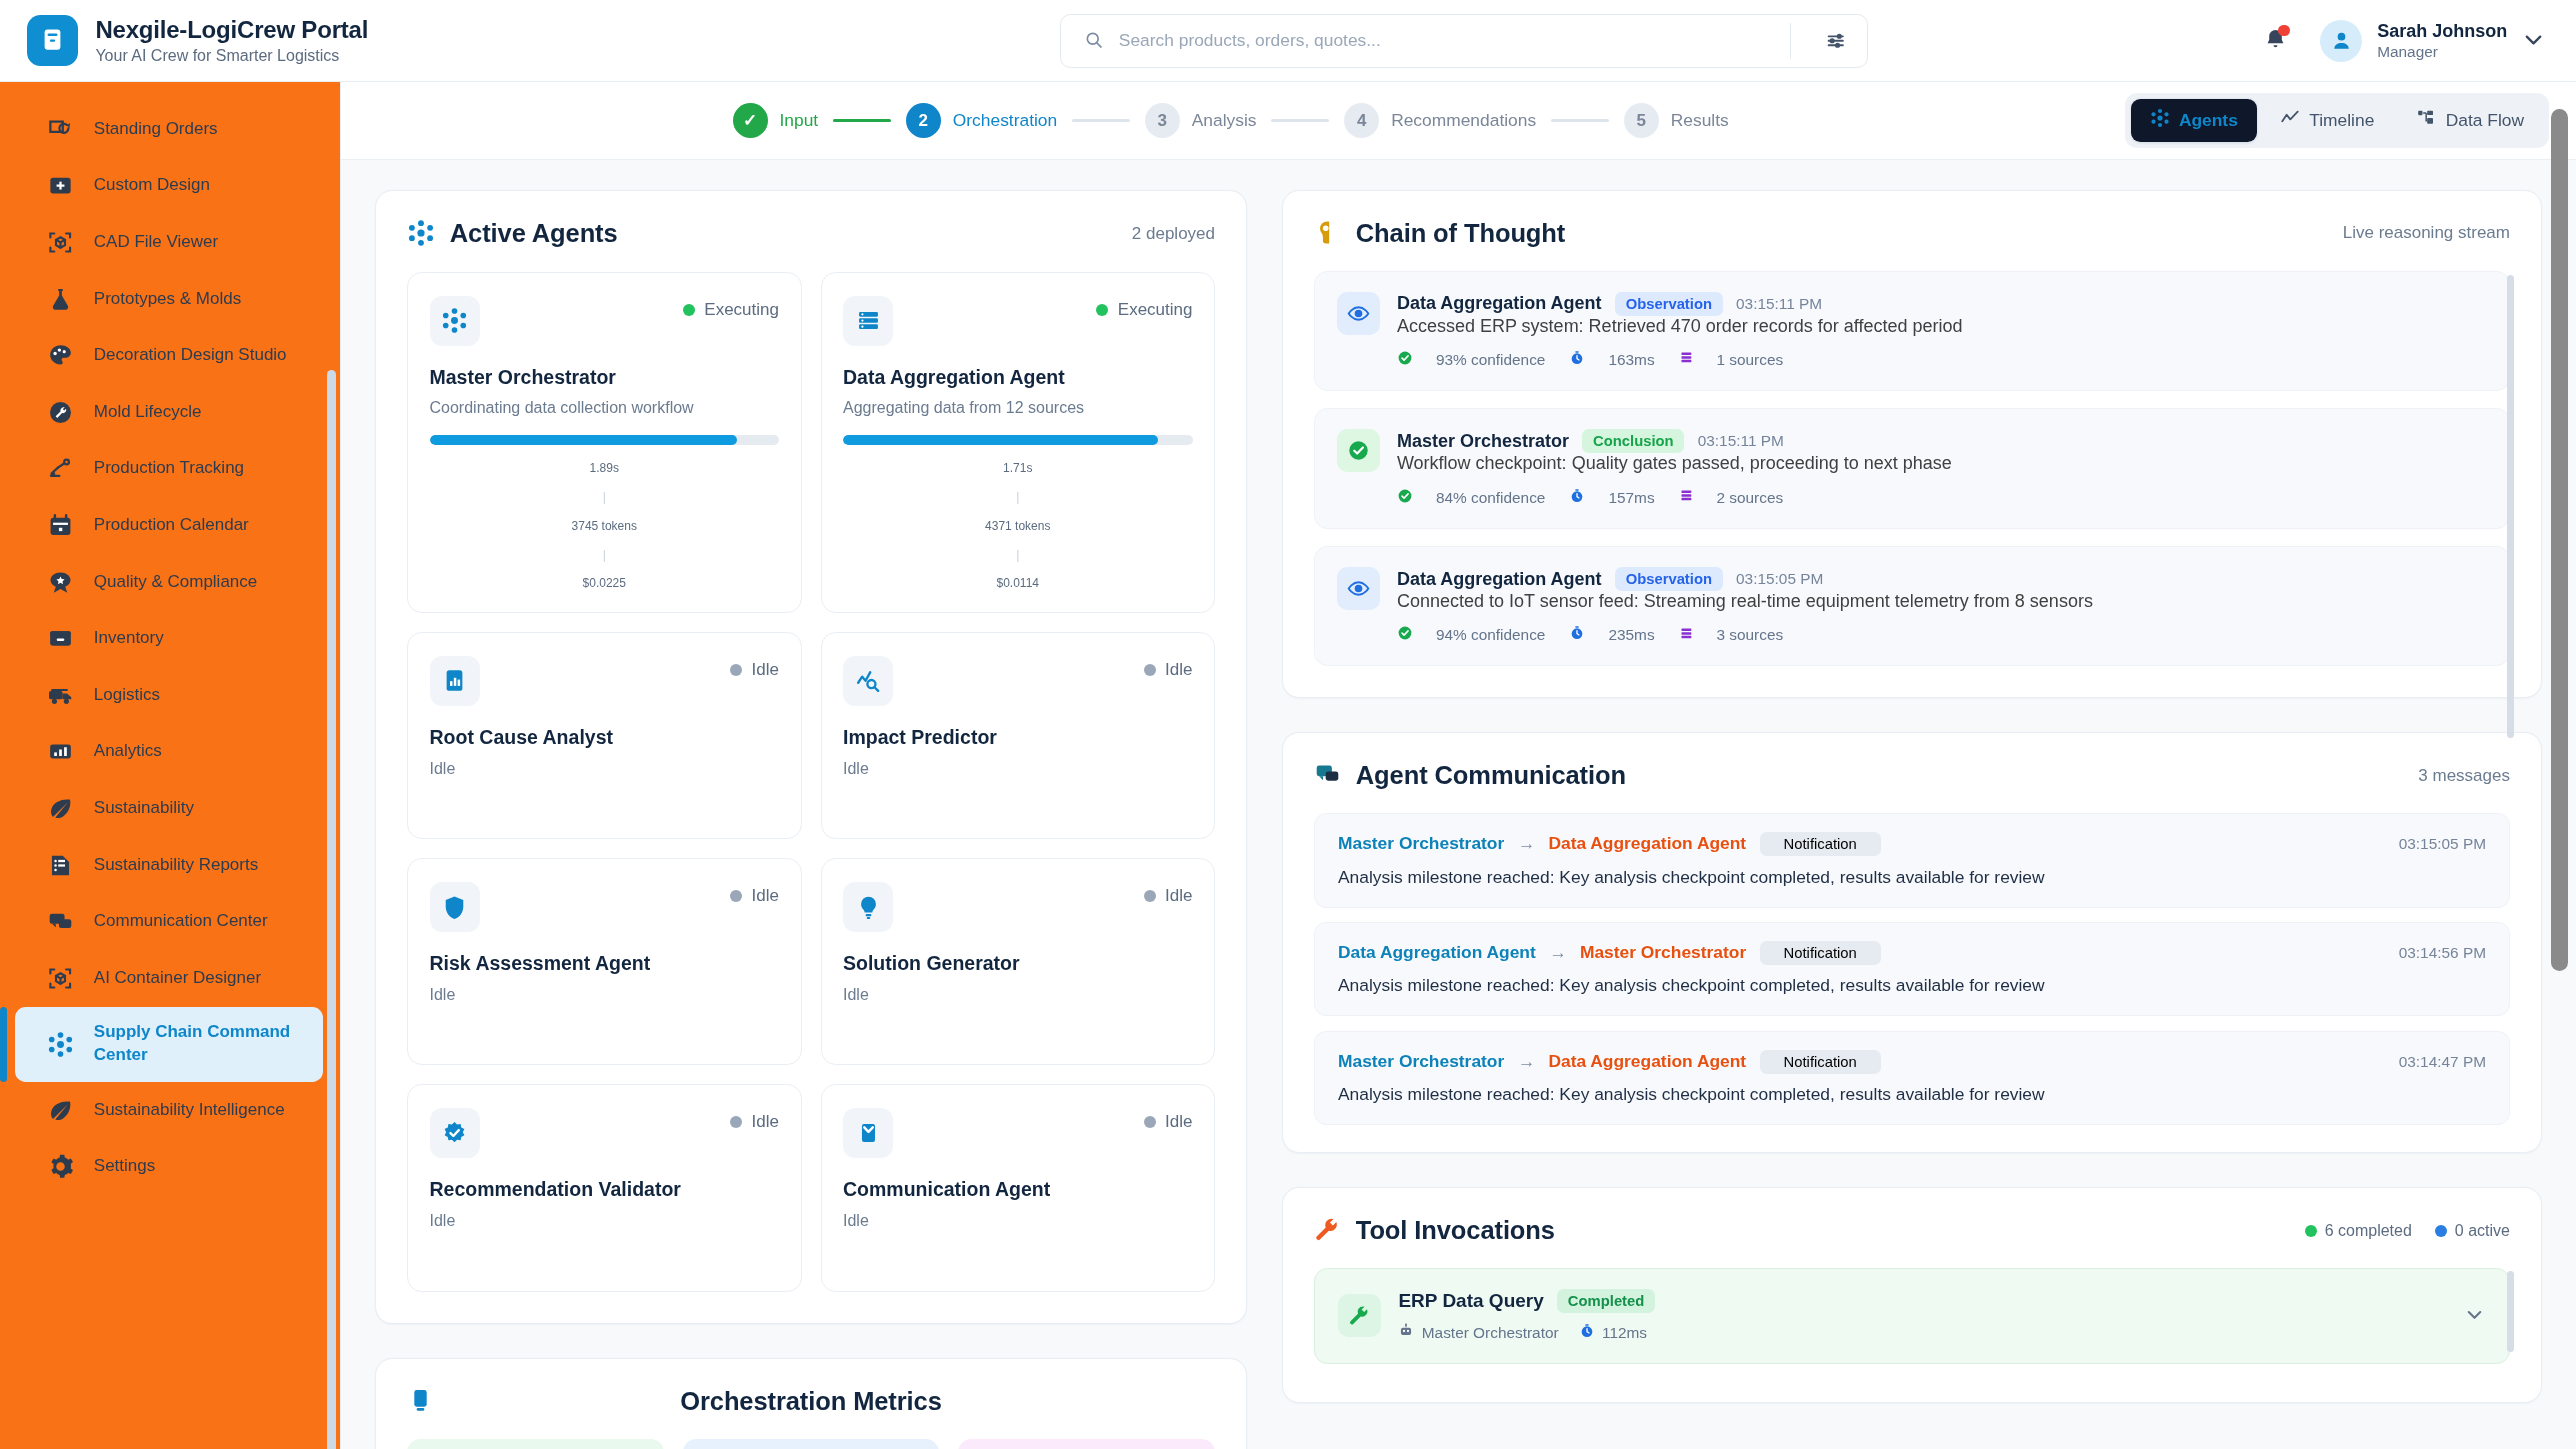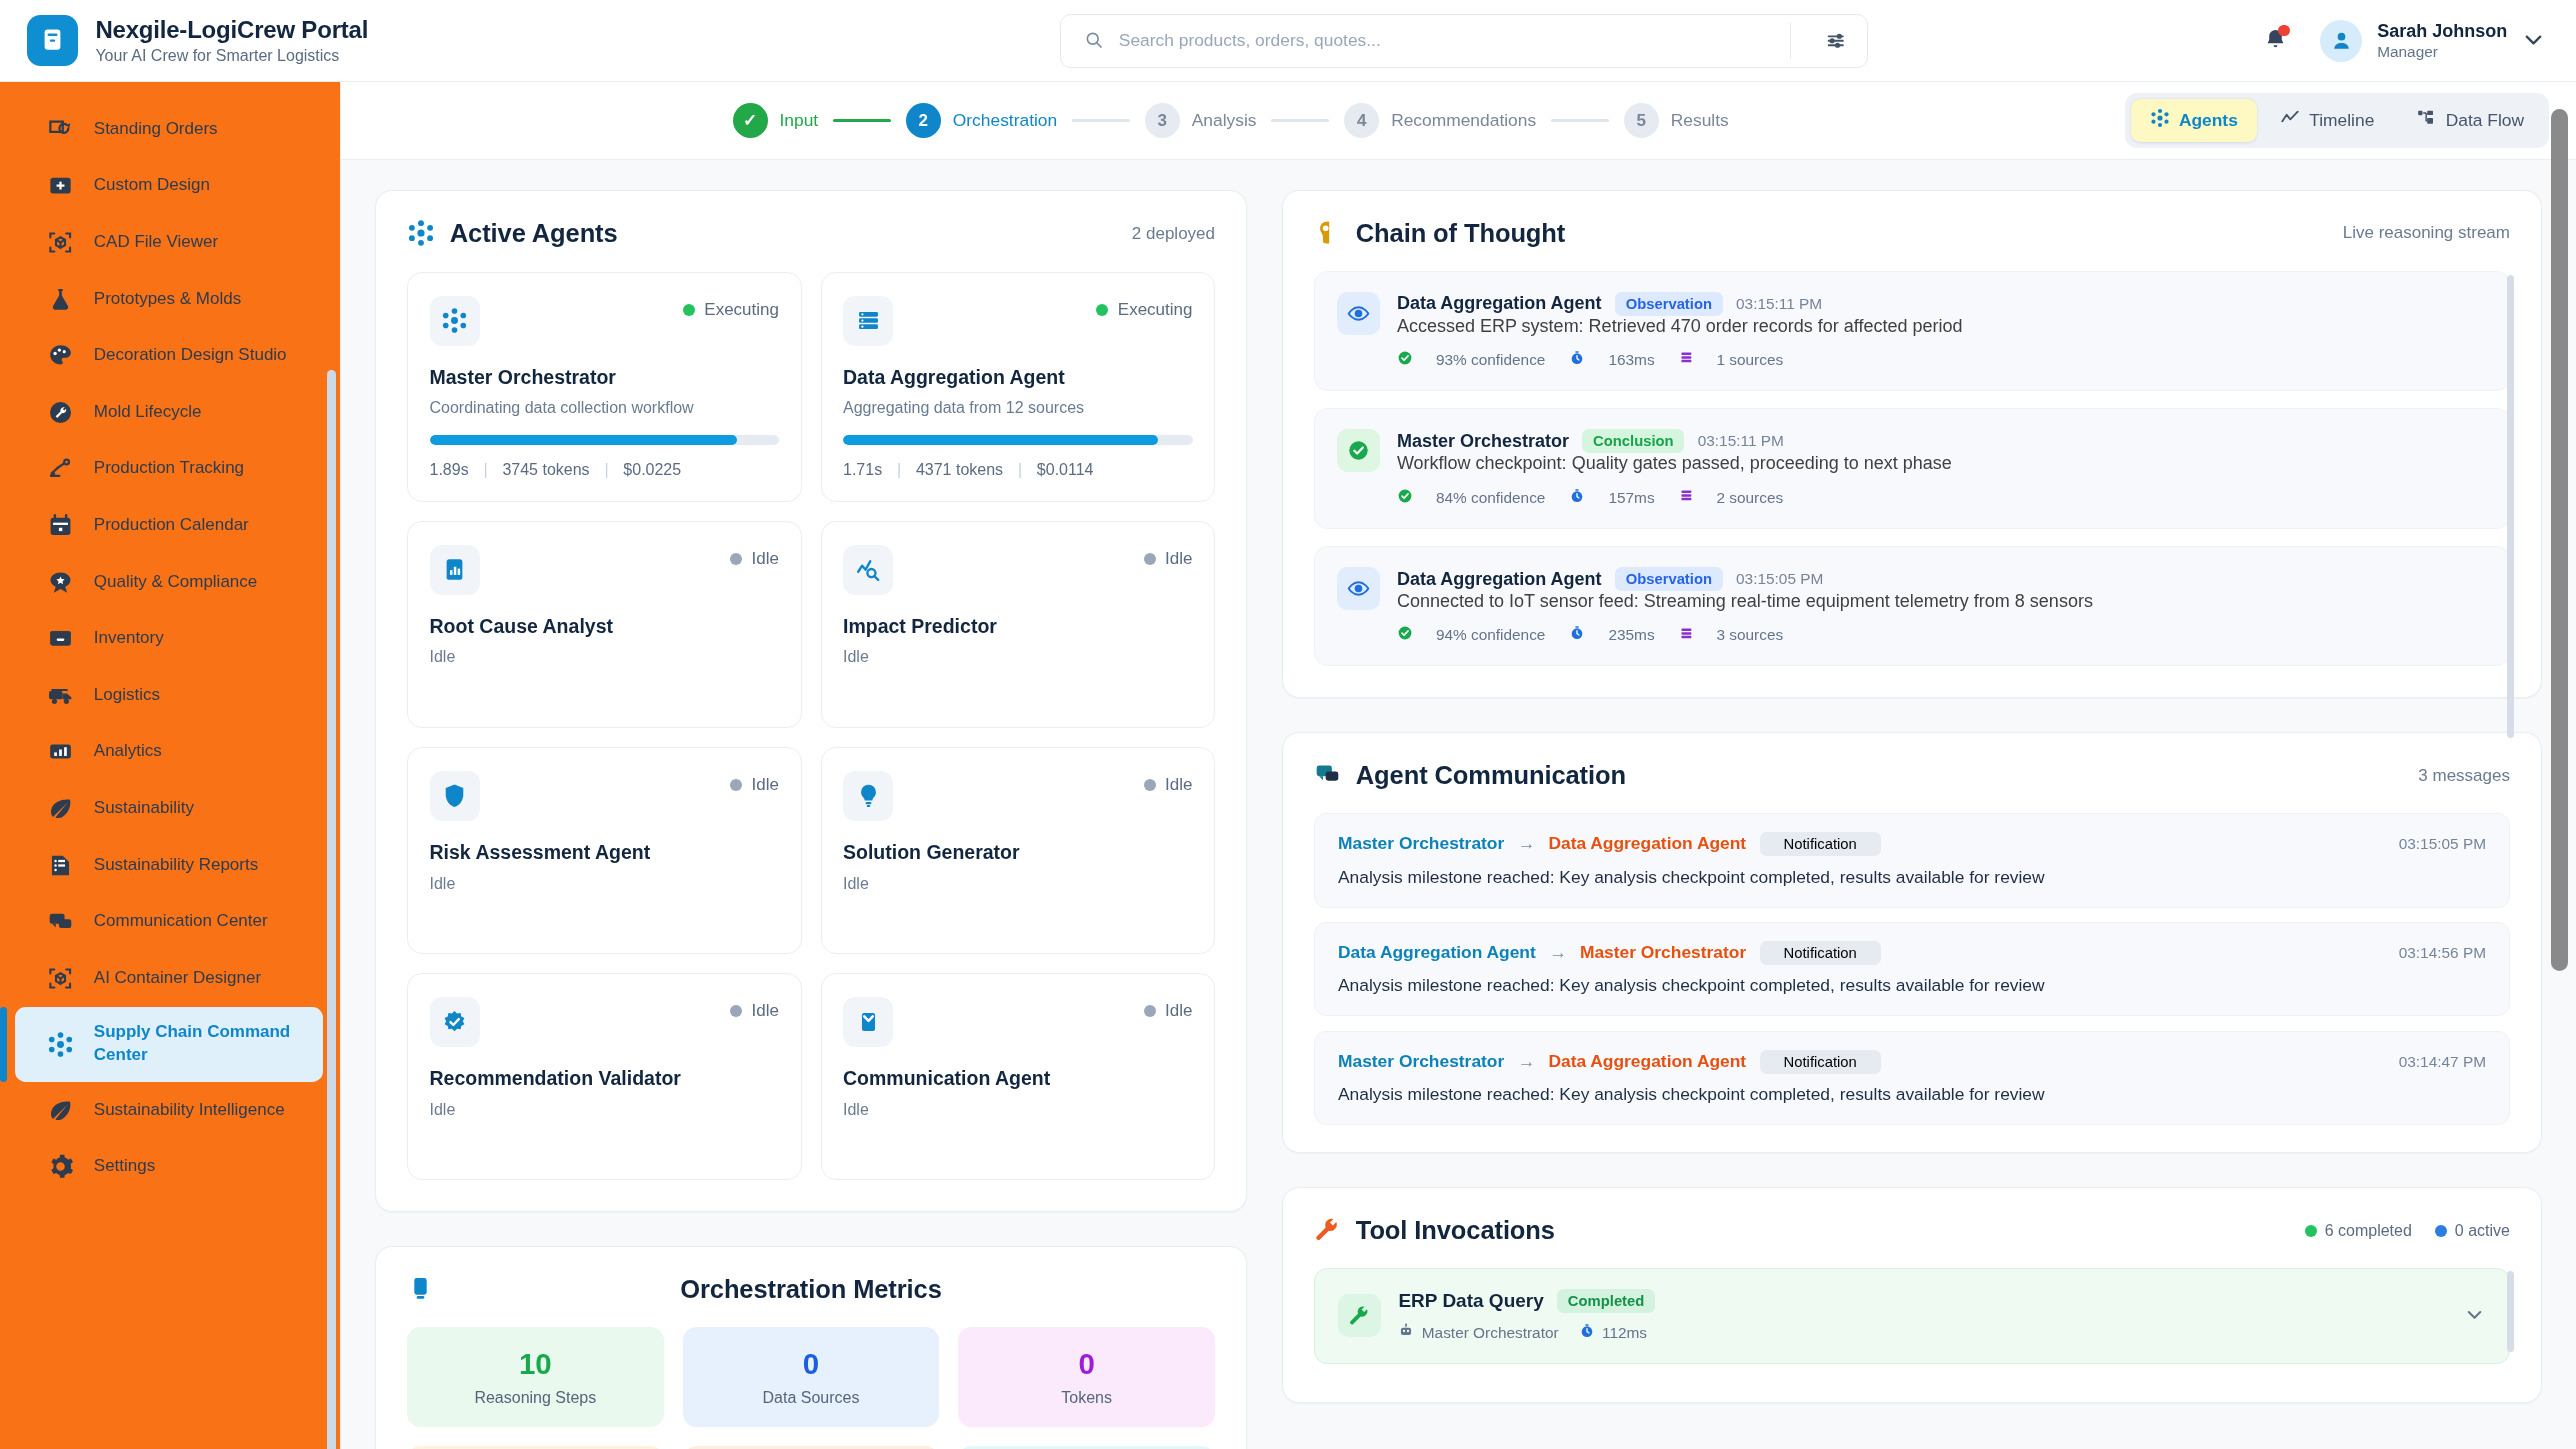--- a/index.html
+++ b/index.html
@@ -103,21 +103,21 @@
   .step-conn.done { background: #22a848; }
 
   .view-toggle {
     display: flex; align-items: center; gap: 4px; background: #eef2f7;
     border-radius: 12px; padding: 6px; flex: none;
   }
   .vt-btn {
     display: flex; align-items: center; gap: 9.4px; padding: 9.4px 19px;
     border-radius: 9.4px; cursor: pointer; font-size: 17.4px; color: #44546a; font-weight: 500;
   }
-  .vt-btn.active { background: #fef9c3; color: #0e86c9; font-weight: bold; box-shadow: 0 0.7px 2.7px rgba(16,40,70,.12); }
+  .vt-btn.active { background: #0f172a; color: #0e86c9; font-weight: bold; box-shadow: 0 0.7px 2.7px rgba(16,40,70,.12); }
 
   .content {
     display: flex; gap: 35px; padding: 29.5px 34px 0 34px; align-items: flex-start;
     height: calc(1449px - 82px - 78px); overflow: hidden;
   }
   .col-left { width: 872px; min-width: 872px; display: flex; flex-direction: column; gap: 34px; }
   .col-right { flex: 1; display: flex; flex-direction: column; gap: 34px; }
 
   .card {
     background: #ffffff; border: 0.7px solid #e9eef4; border-radius: 17.4px;
@@ -139,21 +139,21 @@
     width: 50px; height: 50px; border-radius: 12px; background: #f1f5f9;
     display: flex; align-items: center; justify-content: center;
   }
   .agent-status { display: flex; align-items: center; gap: 9.4px; font-size: 17px; color: #5b6b80; padding-top: 4px; }
   .dot { width: 12px; height: 12px; border-radius: 50%; background: #9aa7b8; }
   .dot.green { background: #22c35e; }
   .agent-name { font-size: 19.5px; font-weight: bold; color: #12263f; margin-top: 20px; }
   .agent-desc { font-size: 16px; color: #6b7b90; margin-top: 10.7px; }
   .agent-bar { margin-top: 17.4px; height: 10.7px; border-radius: 6px; background: #e6ebf1; overflow: hidden; }
   .agent-bar-fill { height: 100%; background: #0e9bdf; border-radius: 6px; }
-  .agent-stats { display: flex; align-items: center; gap: 14.8px; margin-top: 16px; font-size: 16px; color: #5b6b80; }
+  .agent-stats { display: flex; align-items: center; gap: 14.8px; margin-top: 16px; font-size: 12px; color: #5b6b80; flex-direction: column; }
   .agent-stats .sep { color: #c7d1dd; }
 
   
   .metrics-head { display: flex; align-items: center; justify-content: center; gap: 19px; padding: 28px 31px 23px 31px; position: relative; }
   .metrics-ico { position: absolute; left: 31px; }
   .metrics-grid { display: grid; grid-template-columns: repeat(3, 1fr); gap: 19px; padding: 0 31px 31px 31px; }
   .metric { border-radius: 13.4px; padding: 21.5px 6.7px 20px 6.7px; text-align: center; }
   .metric-val { font-size: 29.5px; font-weight: bold; line-height: 1.05; }
   .metric-lbl { font-size: 16px; color: #56657a; margin-top: 9.4px; }
 

